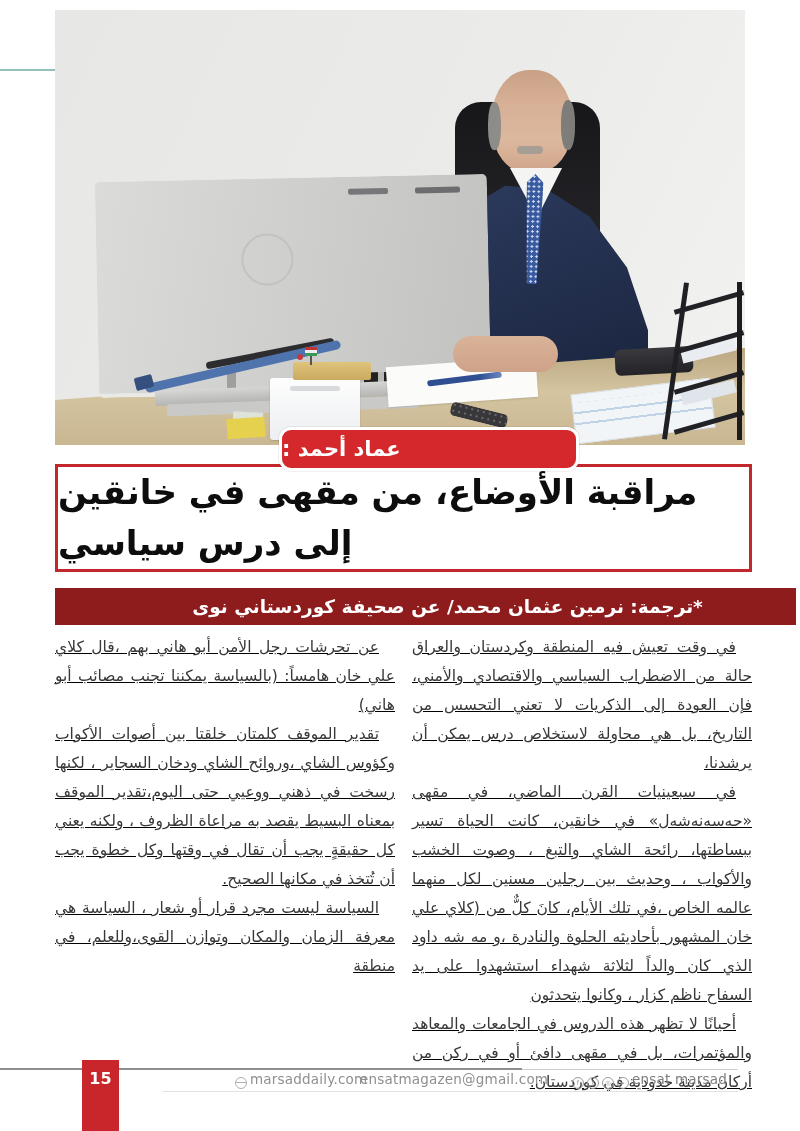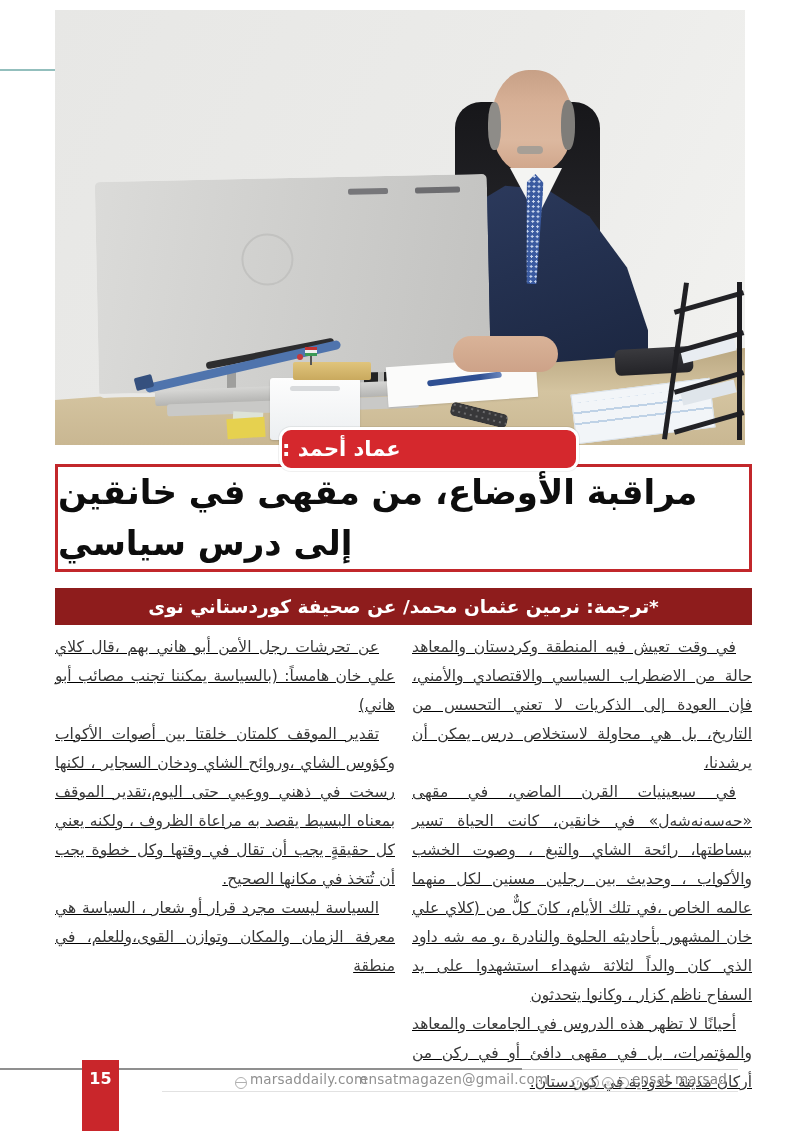--- a/index.html
+++ b/index.html
@@ -84,21 +84,21 @@
 
   
   .name-tab{left:279px;top:427px;width:294px;height:38px;background:#d5282d;border:3px solid #ffffff;
             border-radius:12px;z-index:5;text-align:left;direction:rtl;
             color:#fff;font-weight:bold;font-size:21px;line-height:38px;
             box-shadow:0 0 0 1px rgba(0,0,0,.06);}
   .headline-box{left:55px;top:464px;width:691px;height:102px;background:#fff;border:3px solid #c2272b;z-index:4;
                 text-align:left;direction:rtl;color:#0d0d0d;font-weight:bold;font-size:34px;line-height:51px;}
   .headline-box .hl{width:100%;}
   .byline-bar{left:55px;top:588px;width:697px;height:37px;background:#8e1c1c;z-index:4;
-              text-align:center;direction:rtl;color:#ffffff;font-weight:bold;font-size:18.5px;line-height:37px;}
+              text-align:center;direction:rtl;color:#ffffff;font-weight:bold;font-size:18.5px;line-height:37px;padding-left:44px;}
 
   
   .article{left:55px;top:633px;width:697px;height:410px;direction:rtl;display:flex;gap:17px;}
   .col{width:340px;direction:rtl;text-decoration:underline;}
   .col p{margin:0;text-align:justify;font-size:15.5px;line-height:29px;color:#383838;text-indent:16px;}
 
   
   .rule-dark{left:0;top:1068px;width:522px;height:2px;background:#8f8f8f;}
   .rule-cont{left:522px;top:1069px;width:216px;height:1px;background:#cfcfcf;}
   .rule-light{left:162px;top:1091px;width:576px;height:1px;background:#e2e2e2;}
@@ -180,21 +180,21 @@
     <div class="hl">مراقبة الأوضاع، من مقهى في خانقين</div>
     <div class="hl">إلى درس سياسي</div>
   </div>
 
   <div class="abs byline-bar">
     <span>*ترجمة: نرمين عثمان محمد/ عن صحيفة كوردستاني نوى</span>
   </div>
 
   <div class="abs article">
     <div class="col">
-        <p>في وقت تعيش فيه المنطقة وكردستان والمعاهد حالة من الاضطراب السياسي والاقتصادي والأمني، فإن العودة إلى الذكريات لا تعني التحسس من التاريخ، بل هي محاولة لاستخلاص درس يمكن أن يرشدنا،</p>
+        <p>في وقت تعيش فيه المنطقة وكردستان والعراق حالة من الاضطراب السياسي والاقتصادي والأمني، فإن العودة إلى الذكريات لا تعني التحسس من التاريخ، بل هي محاولة لاستخلاص درس يمكن أن يرشدنا،</p>
         <p>في سبعينيات القرن الماضي، في مقهى «حه‌سه‌نه‌شه‌ل» في خانقين، كانت الحياة تسير ببساطتها، رائحة الشاي والتبغ ، وصوت الخشب والأكواب ، وحديث بين رجلين مسنين لكل منهما عالمه الخاص ،في تلك الأيام، كانَ كلٌّ من (كلاي علي خان المشهور بأحاديثه الحلوة والنادرة ،و مه شه داود الذي كان والداً لثلاثة شهداء استشهدوا على يد السفاح ناظم كزار ، وكانوا يتحدثون</p>
         <p>أحيانًا لا تظهر هذه الدروس في الجامعات والمعاهد والمؤتمرات، بل في مقهى دافئ أو في ركن من أركان مدينة حدودية في كوردستان.</p>
       </div>
     <div class="col">
         <p>عن تحرشات رجل الأمن أبو هاني بهم ،قال كلاي علي خان هامساً: (بالسياسة يمكننا تجنب مصائب أبو هاني)</p>
         <p>تقدير الموقف كلمتان خلقتا بين أصوات الأكواب وكؤوس الشاي ،وروائح الشاي ودخان السجاير ، لكنها رسخت في ذهني ووعيي حتى اليوم،تقدير الموقف بمعناه البسيط يقصد به مراعاة الظروف ، ولكنه يعني كل حقيقةٍ يجب أن تقال في وقتها وكل خطوة يجب أن تُتخذ في مكانها الصحيح.</p>
         <p>السياسة ليست مجرد قرار أو شعار ، السياسة هي معرفة الزمان والمكان وتوازن القوى،وللعلم، في منطقة</p>
       </div>
   </div>
 

